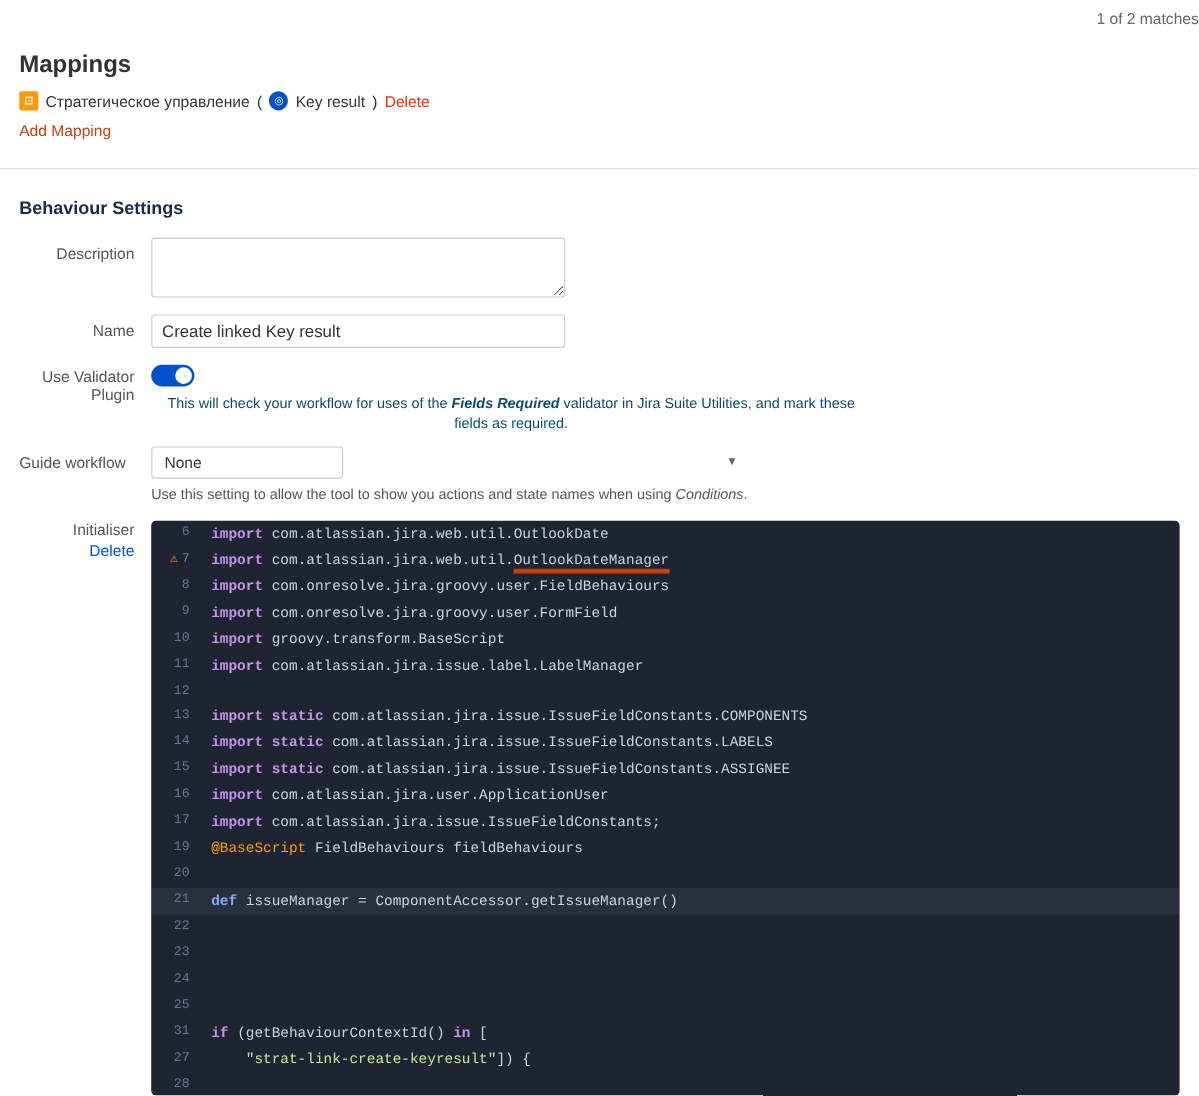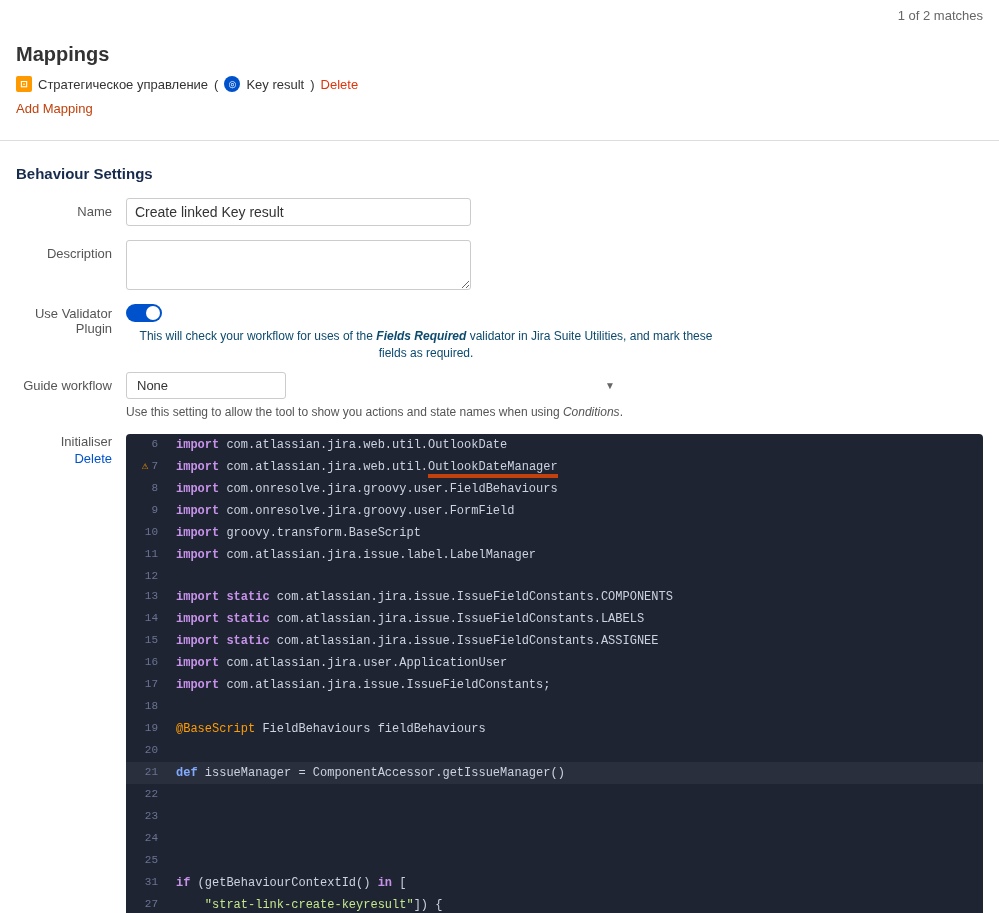--- a/index.html
+++ b/index.html
@@ -8,21 +8,21 @@
       font-size: 14px;
       color: #333;
       background: #fff;
       width: 999px;
       min-height: 913px;
     }
 
     .top-bar {
       display: flex;
       justify-content: flex-end;
-      padding: 8px 16px;
+      padding: 8px 0;
       font-size: 13px;
       color: #666;
     }
 
     .section {
       padding: 12px 16px 16px 16px;
     }
 
     .section-title {
       font-weight: 600;
@@ -194,21 +194,20 @@
 
     .guide-row {
       display: flex;
       align-items: flex-start;
       margin-bottom: 4px;
       margin-top: 10px;
     }
 
     .guide-label {
       width: 110px;
-      text-align: right;
       padding-right: 14px;
       padding-top: 6px;
       font-size: 13px;
       color: #555;
       flex-shrink: 0;
     }
 
     .guide-container {
       display: flex;
       flex-direction: column;
@@ -371,27 +370,27 @@
     <a class="add-mapping-link">Add Mapping</a>
   </div>
 </div>
 
 <hr class="divider">
 
 <div class="behaviour-settings">
   <div class="behaviour-title">Behaviour Settings</div>
 
   <div class="form-row">
+    <label class="form-label">Description</label>
+    <textarea class="form-textarea" style=""></textarea>
+  </div>
+
+  <div class="form-row">
     <label class="form-label">Name</label>
     <input class="form-input" type="text" value="Create linked Key result" style="">
-  </div>
-
-  <div class="form-row">
-    <label class="form-label">Description</label>
-    <textarea class="form-textarea" style=""></textarea>
   </div>
 
   <div class="toggle-row">
     <span class="toggle-label">Use Validator Plugin</span>
     <div class="toggle-container">
       <div class="toggle"></div>
       <div class="toggle-help">
         <span>This will check your workflow for uses of the </span><em>Fields Required</em><span> validator in Jira Suite Utilities, and mark these fields as required.</span>
       </div>
     </div>
@@ -476,24 +475,20 @@
       <div class="code-line">
         <div class="line-gutter">16</div>
         <div class="line-content"><span class="kw-import">import</span><span class="plain"> com.atlassian.jira.user.ApplicationUser</span></div>
       </div>
 
       <div class="code-line">
         <div class="line-gutter">17</div>
         <div class="line-content"><span class="kw-import">import</span><span class="plain"> com.atlassian.jira.issue.IssueFieldConstants;</span></div>
       </div>
 
-      <div class="code-line">
-        <div class="line-gutter">18</div>
-        <div class="line-content"> </div>
-      </div>
 
       <div class="code-line">
         <div class="line-gutter">19</div>
         <div class="line-content"><span class="annotation">@BaseScript</span><span class="plain"> FieldBehaviours fieldBehaviours</span></div>
       </div>
 
       <div class="code-line">
         <div class="line-gutter">20</div>
         <div class="line-content"> </div>
       </div>

